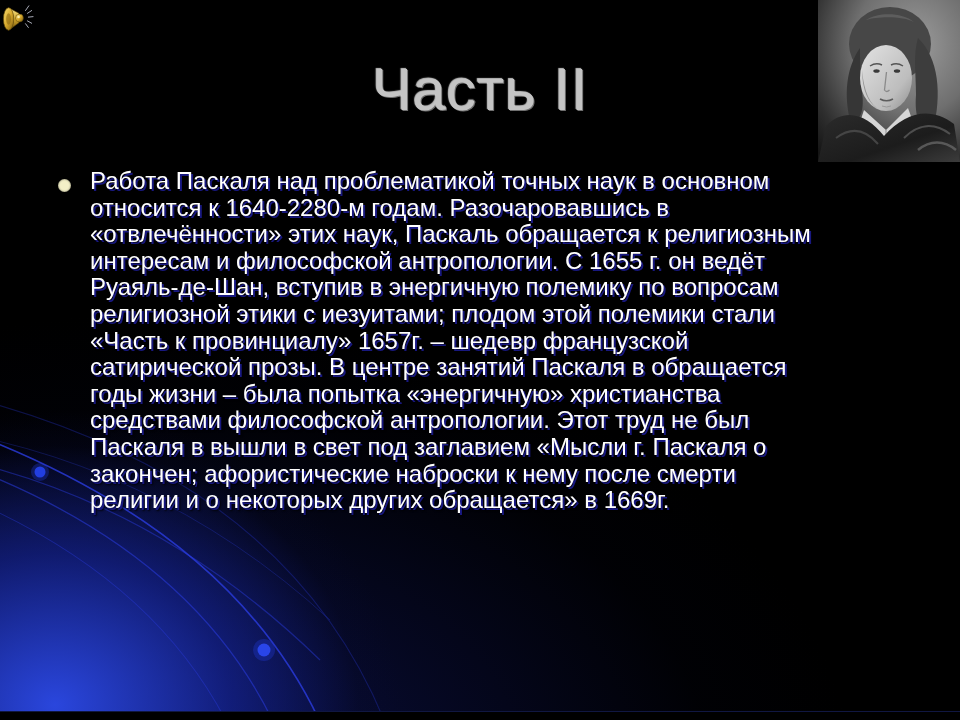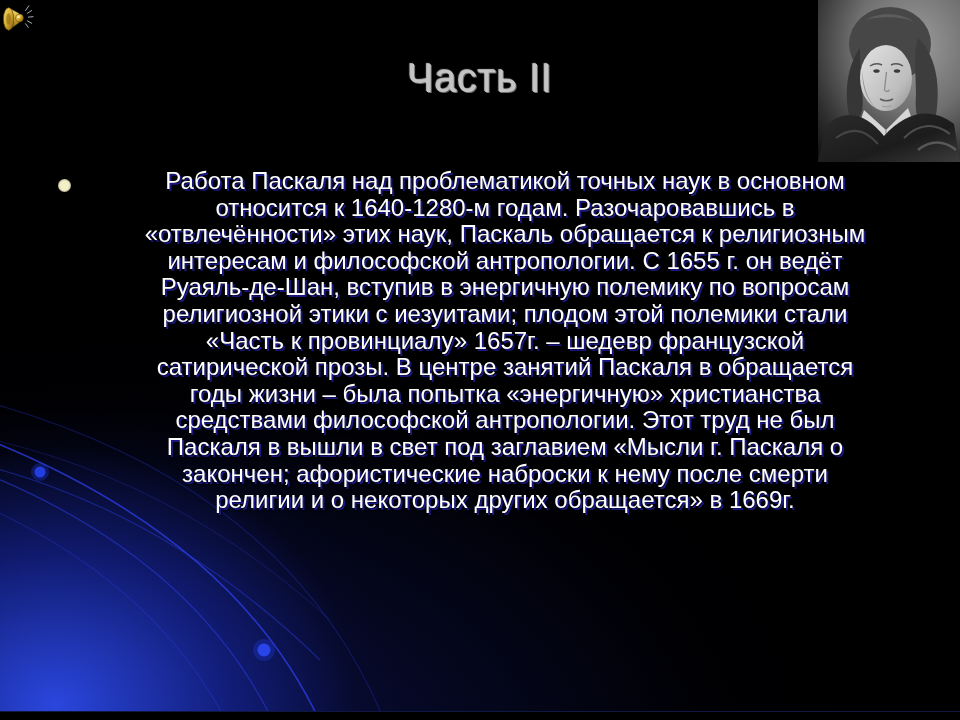--- a/index.html
+++ b/index.html
@@ -11,42 +11,41 @@
       radial-gradient(950px 620px at 140px 780px, rgba(20,30,130,0.55), rgba(4,6,30,0.15) 60%, rgba(0,0,0,0) 75%),
       #000;
   }
   .bg-arcs { position:absolute; left:0; top:0; width:960px; height:720px; pointer-events:none; }
   .bottom-bar {
     position:absolute; left:0; bottom:0; width:960px; height:8px;
     background:#000; border-top:1px solid rgba(45,65,190,0.35);
   }
   .title {
     position:absolute; left:0; top:54px; width:960px;
-    text-align:center; font-size:40px; line-height:1.2; font-weight:400;
+    text-align:center; font-size:60px; line-height:1.2; font-weight:400;
     color:#c4c4c4; letter-spacing:0.5px;
     text-shadow: -1px -1px 1px rgba(255,255,255,0.75),
                   1px 1px 0 #6f6f6f,
                   3px 3px 3px rgba(0,0,0,0.95);
   }
   .speaker {
     position:absolute; left:2px; top:2px; width:32px; height:34px; cursor:pointer;
   }
   .portrait {
     position:absolute; left:818px; top:0; width:142px; height:162px;
   }
   .bullet-dot {
     position:absolute; left:58px; top:179px; width:13px; height:13px;
     border-radius:50%; background:#f3efc7;
     box-shadow:0 0 2px rgba(0,0,0,0.6) inset;
   }
   .body-text {
     position:absolute; left:90px; top:168px; width:830px;
     font-size:24px; line-height:26.6px; color:#fff; white-space:nowrap;
     text-shadow: 2px 2px 0 #181880, 3px 3px 2px rgba(0,0,0,0.85);
-    text-align: center;
   }
   .body-text .line { height:26.6px; }
 </style>
 </head>
 <body>
 
 <div class="slide">
 
   <svg class="bg-arcs" viewBox="0 0 960 720" aria-hidden="true">
     <path d="M -80 415 Q 240 520 330 745" fill="none" stroke="#2a3ce0" stroke-width="1.6" opacity="0.8"></path>
@@ -132,21 +131,21 @@
     <path d="M86,138 C100,124 116,122 132,134" stroke="#5a5a5a" stroke-width="2" fill="none" opacity="0.8"></path>
     <path d="M100,150 C112,140 126,140 138,150" stroke="#6e6e6e" stroke-width="2.4" fill="none" opacity="0.7"></path>
   </svg>
 
   <div class="title">Часть II</div>
 
   <div class="bullet-dot"></div>
 
   <div class="body-text">
     <div class="line">Работа Паскаля над проблематикой точных наук в основном</div>
-    <div class="line">относится к 1640-1280-м годам. Разочаровавшись в</div>
+    <div class="line">относится к 1640-2280-м годам. Разочаровавшись в</div>
     <div class="line">«отвлечённости» этих наук, Паскаль обращается к религиозным</div>
     <div class="line">интересам и философской антропологии. С 1655 г. он ведёт</div>
     <div class="line">Руаяль-де-Шан, вступив в энергичную полемику по вопросам</div>
     <div class="line">религиозной этики с иезуитами; плодом этой полемики стали</div>
     <div class="line">«Часть к провинциалу» 1657г. – шедевр французской</div>
     <div class="line">сатирической прозы. В центре занятий Паскаля в обращается</div>
     <div class="line">годы жизни – была попытка «энергичную» христианства</div>
     <div class="line">средствами философской антропологии. Этот труд не был</div>
     <div class="line">Паскаля в вышли в свет под заглавием «Мысли г. Паскаля о</div>
     <div class="line">закончен; афористические наброски к нему после смерти</div>

